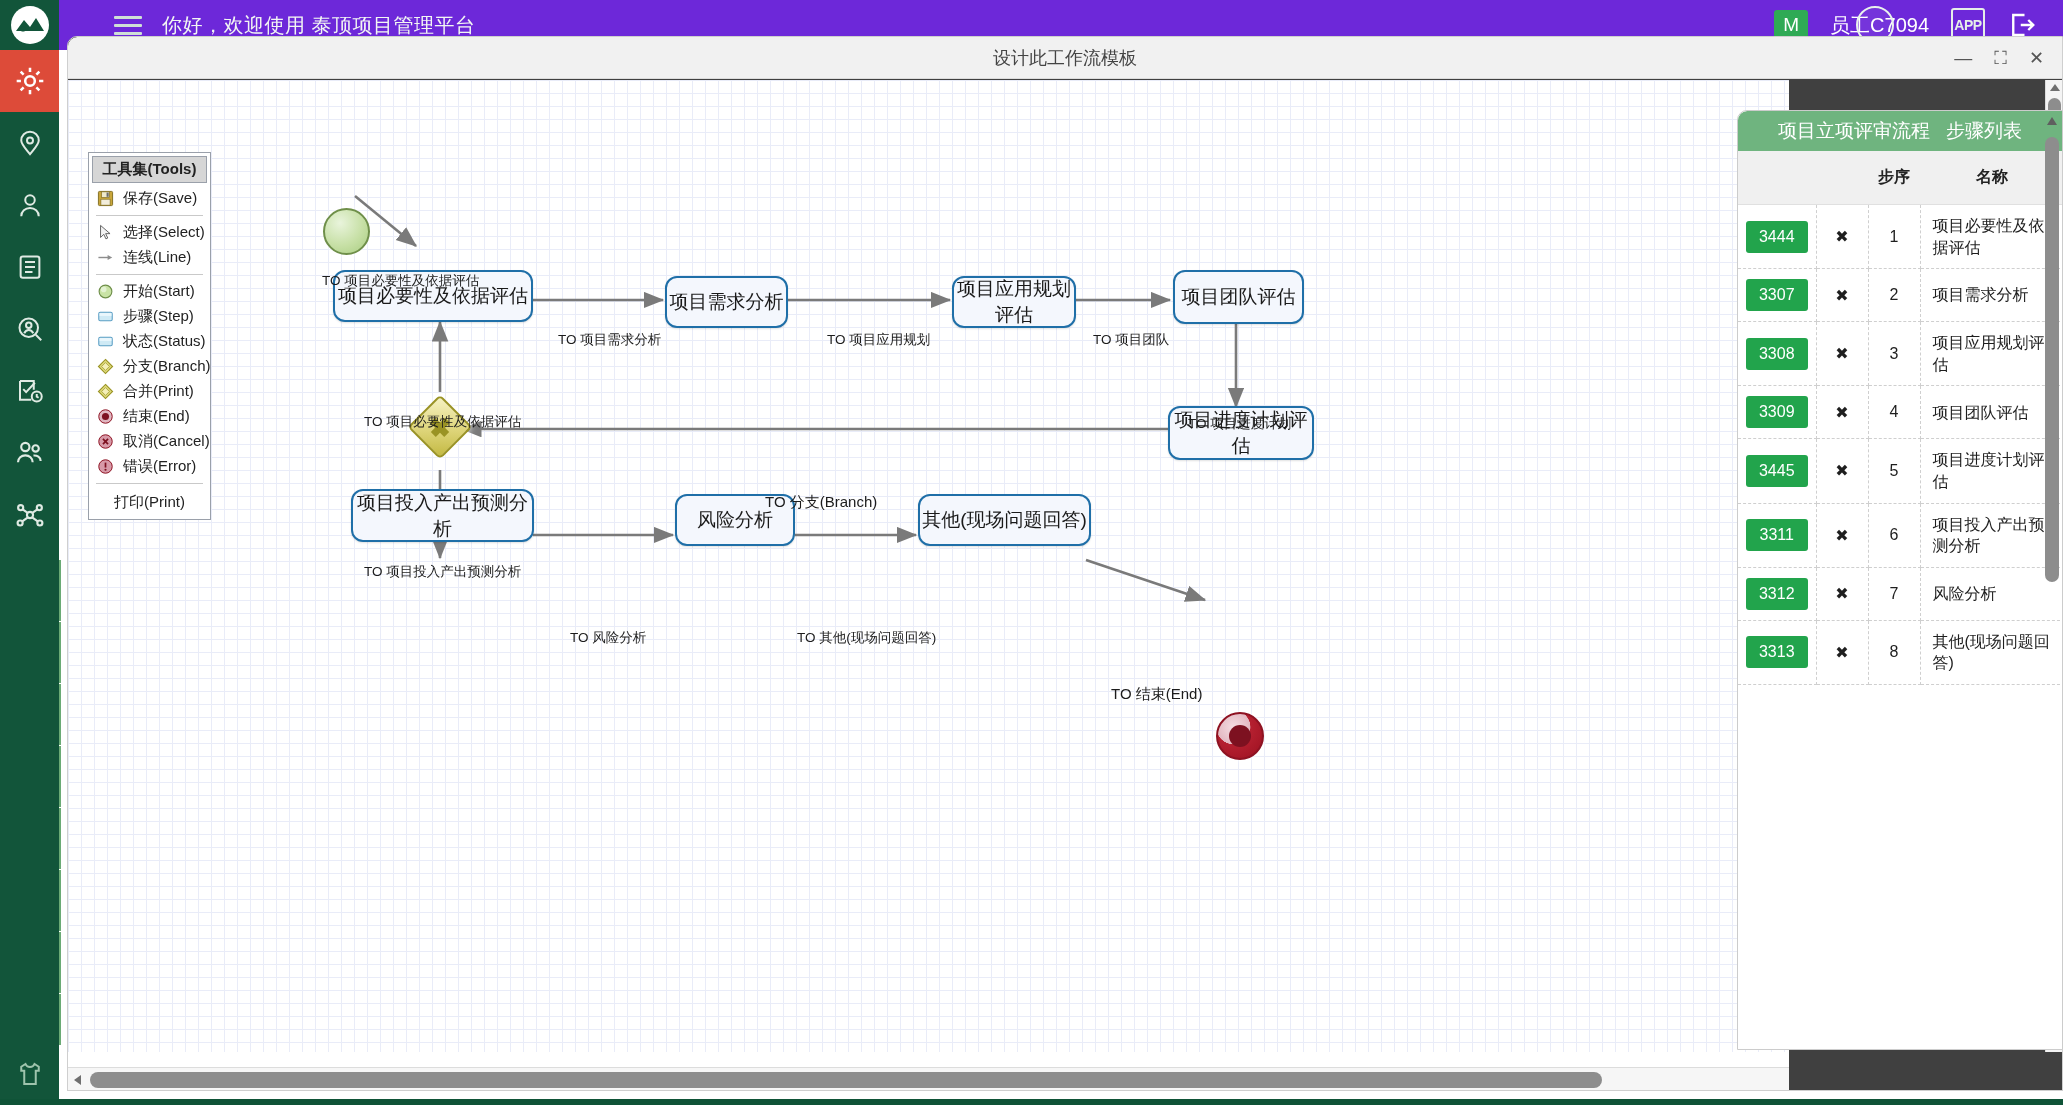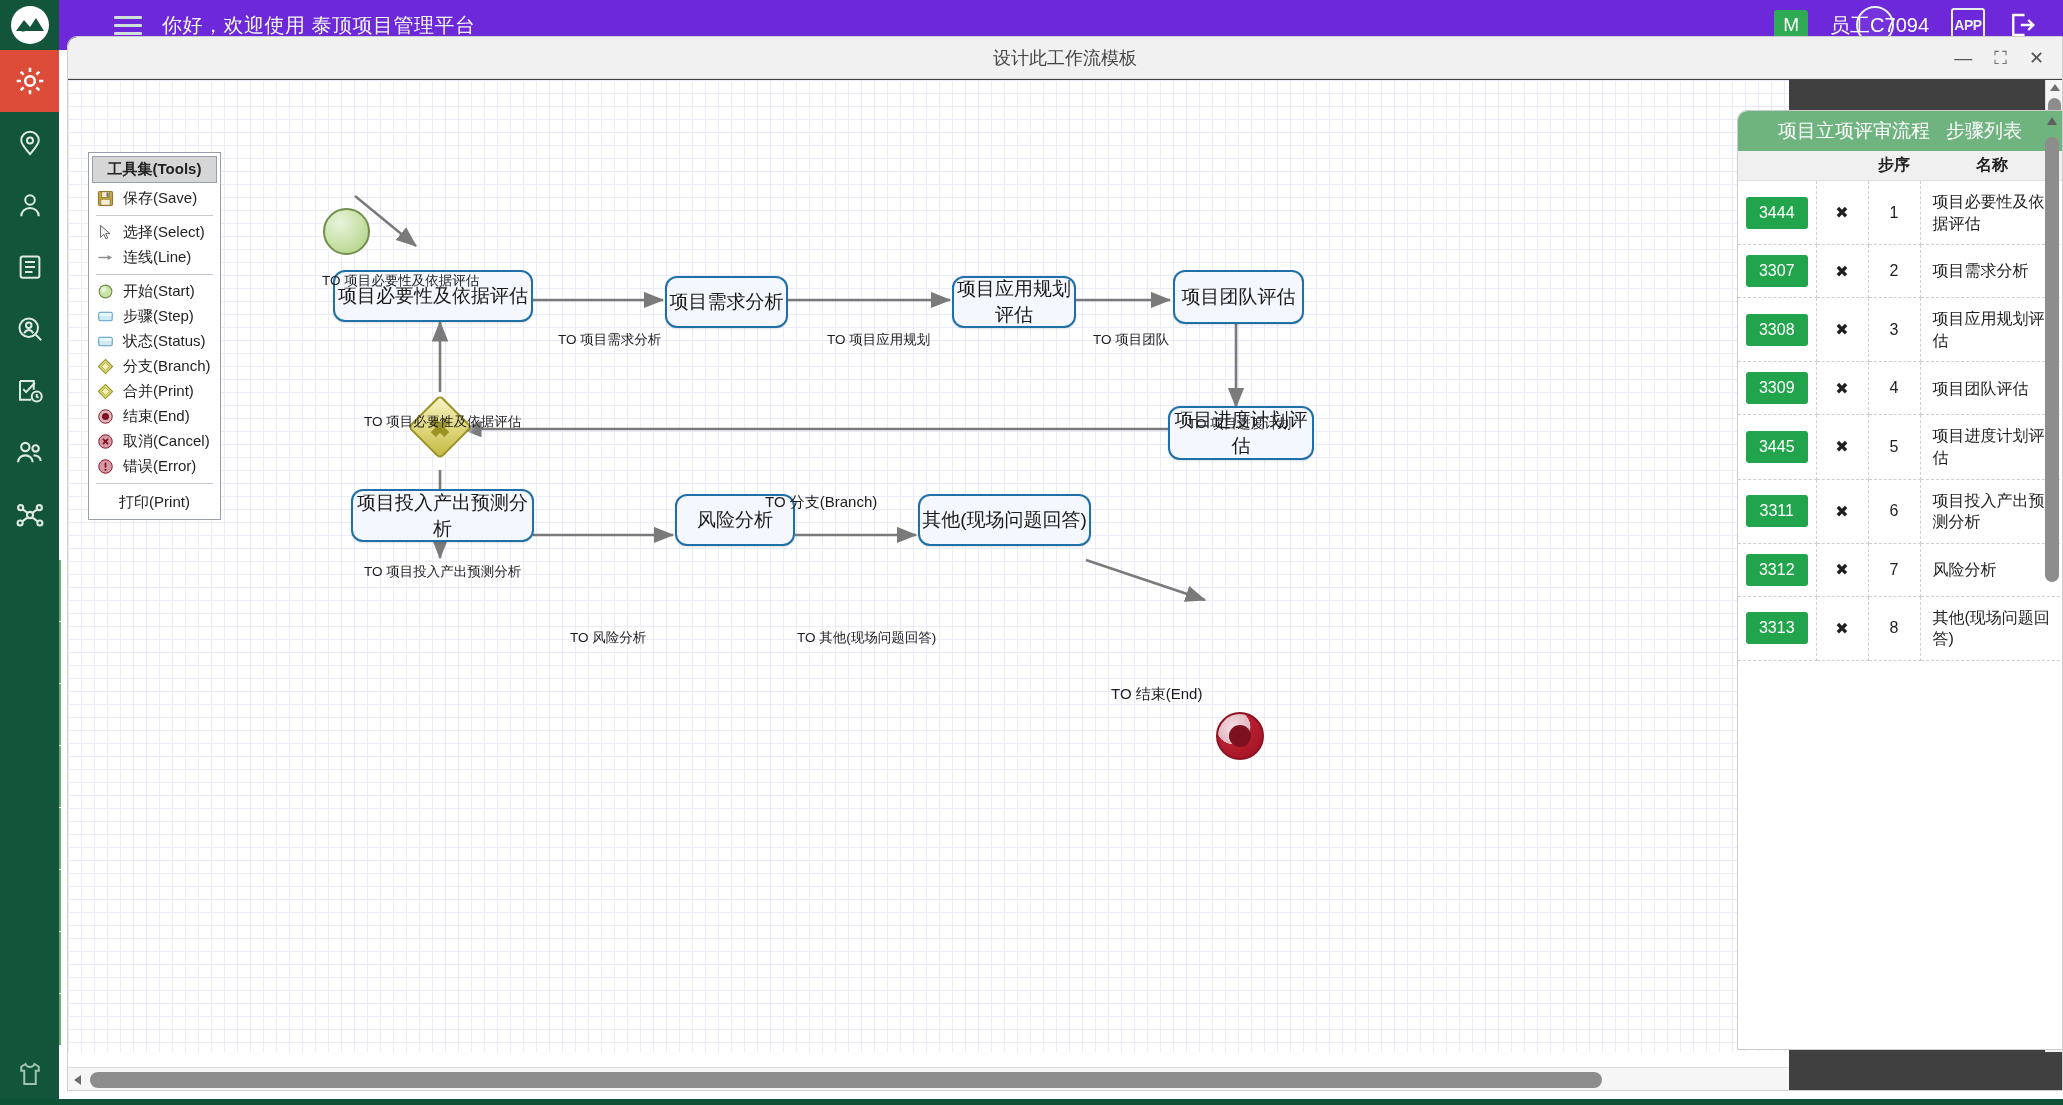--- a/index.html
+++ b/index.html
@@ -133,21 +133,21 @@
     background: #8d8d8d; border-radius: 8px;
   }
   .canvas-hscroll .arrow-left {
     position: absolute; left: 6px; top: 7px; width: 0; height: 0;
     border-top: 5px solid transparent; border-bottom: 5px solid transparent;
     border-right: 7px solid #6f6f6f;
   }
 
   
   .palette {
-    position: absolute; left: 87px; top: 122px; width: 133px;
+    position: absolute; left: 87px; top: 122px; width: 123px;
     background: #ffffff; border: 1px solid #9aa0aa; z-index: 6;
     font-size: 15px; color: #222;
   }
   .palette-head {
     background: #d6d6d6; border: 1px solid #9aa0aa; margin: 3px;
     text-align: center; font-weight: bold; padding: 3px 0; font-size: 15px;
   }
   .p-row {
     display: flex; align-items: center; gap: 9px; padding: 3px 6px 3px 8px;
     cursor: pointer; white-space: nowrap;
@@ -207,21 +207,21 @@
     background: #ffffff; border: 1px solid #cccccc; border-radius: 10px 0 0 0;
     overflow: hidden; z-index: 29;
   }
   .steps-head {
     height: 40px; background: #6fb47f; color: #ffffff; font-size: 19px; font-weight: normal;
     display: flex; align-items: center; justify-content: center; gap: 16px;
     border-radius: 9px 0 0 0; white-space: nowrap; overflow: hidden;
   }
   .steps-table { width: 100%; border-collapse: collapse; table-layout: fixed; }
   .steps-table th {
-    background: #f0f0f0; font-size: 16px; color: #222; padding: 4px 8px;
+    background: #f0f0f0; font-size: 16px; color: #222; padding: 16px 8px;
     text-align: center; border-bottom: 1px solid #e0e0e0; font-weight: bold;
   }
   .steps-table td {
     border-bottom: 1px dashed #cfcfcf; border-right: 1px dashed #cfcfcf;
     padding: 10px 6px; font-size: 16px; color: #1e1e1e; vertical-align: middle;
     text-align: center;
   }
   .steps-table td.nm { text-align: left; padding-left: 12px; line-height: 1.35; }
   .id-chip {
     display: inline-block; min-width: 62px; background: #22a44c; color: #ffffff;

